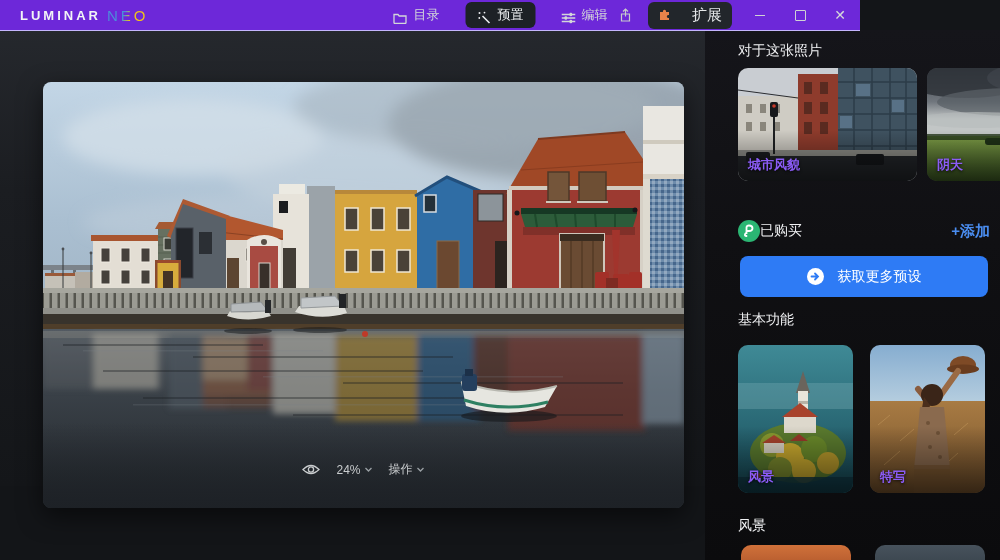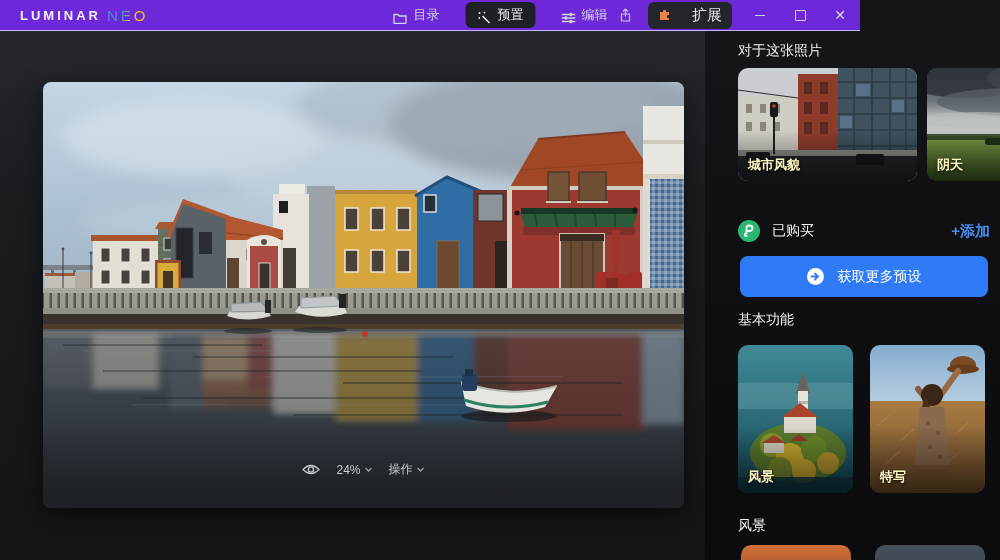--- a/index.html
+++ b/index.html
@@ -57,27 +57,27 @@
     background:linear-gradient(180deg,#15151a 0%,#101013 40%,#0b0b0d 100%);
     overflow:hidden;
   }
   .side-inner{position:absolute;left:33px;top:0;width:262px;}
   .section-title{color:#f0f1f3;font-size:14px;font-weight:normal;margin:0;}
   .t-forphoto{position:absolute;top:12px;left:0;}
   .preset-row{position:absolute;left:0;top:38px;width:262px;height:113px;display:flex;gap:10px;overflow:hidden;}
   .card{position:relative;border-radius:10px;overflow:hidden;flex:none;background:#222;}
   .card-l{width:179px;height:113px;}
   .card-p{width:115px;height:148px;}
-  .card-label{position:absolute;left:10px;bottom:7px;color:#fef9c3;font-size:13px;font-weight:bold;
+  .card-label{position:absolute;left:10px;bottom:7px;color:#8b5cf6;font-size:13px;font-weight:bold;
     text-shadow:0 1px 3px rgba(0,0,0,.85);z-index:2;text-align:center;}
   .card-shade{position:absolute;left:0;right:0;bottom:0;height:45%;
     background:linear-gradient(180deg,rgba(0,0,0,0) 0%,rgba(0,0,0,.55) 100%);z-index:1;}
   .purchased-row{position:absolute;left:0;top:190px;width:252px;display:flex;align-items:center;}
   .mkt-icon{width:22px;height:22px;flex:none;}
-  .purchased-title{margin-left:12px;}
+  .purchased-title{}
   .add-link{margin-left:auto;color:#4a8df0;font-size:15px;font-weight:bold;}
   .cta-btn{position:absolute;left:2px;top:226px;width:248px;height:41px;border:none;border-radius:8px;
     background:#2e7bf5;color:#fff;font-size:14px;display:flex;align-items:center;justify-content:center;gap:14px;
     font-family:inherit;}
   .t-basics{position:absolute;top:281px;left:0;}
   .basics-row{position:absolute;left:0;top:315px;width:262px;display:flex;gap:17px;}
   .t-landscape{position:absolute;top:487px;left:0;}
   .partial-row{position:absolute;left:3px;top:515px;width:262px;display:flex;gap:24px;}
   .partial-card{width:110px;height:45px;border-radius:10px 10px 0 0;flex:none;}
   .partial-1{background:linear-gradient(180deg,#d0713a 0%,#93401f 100%);}

